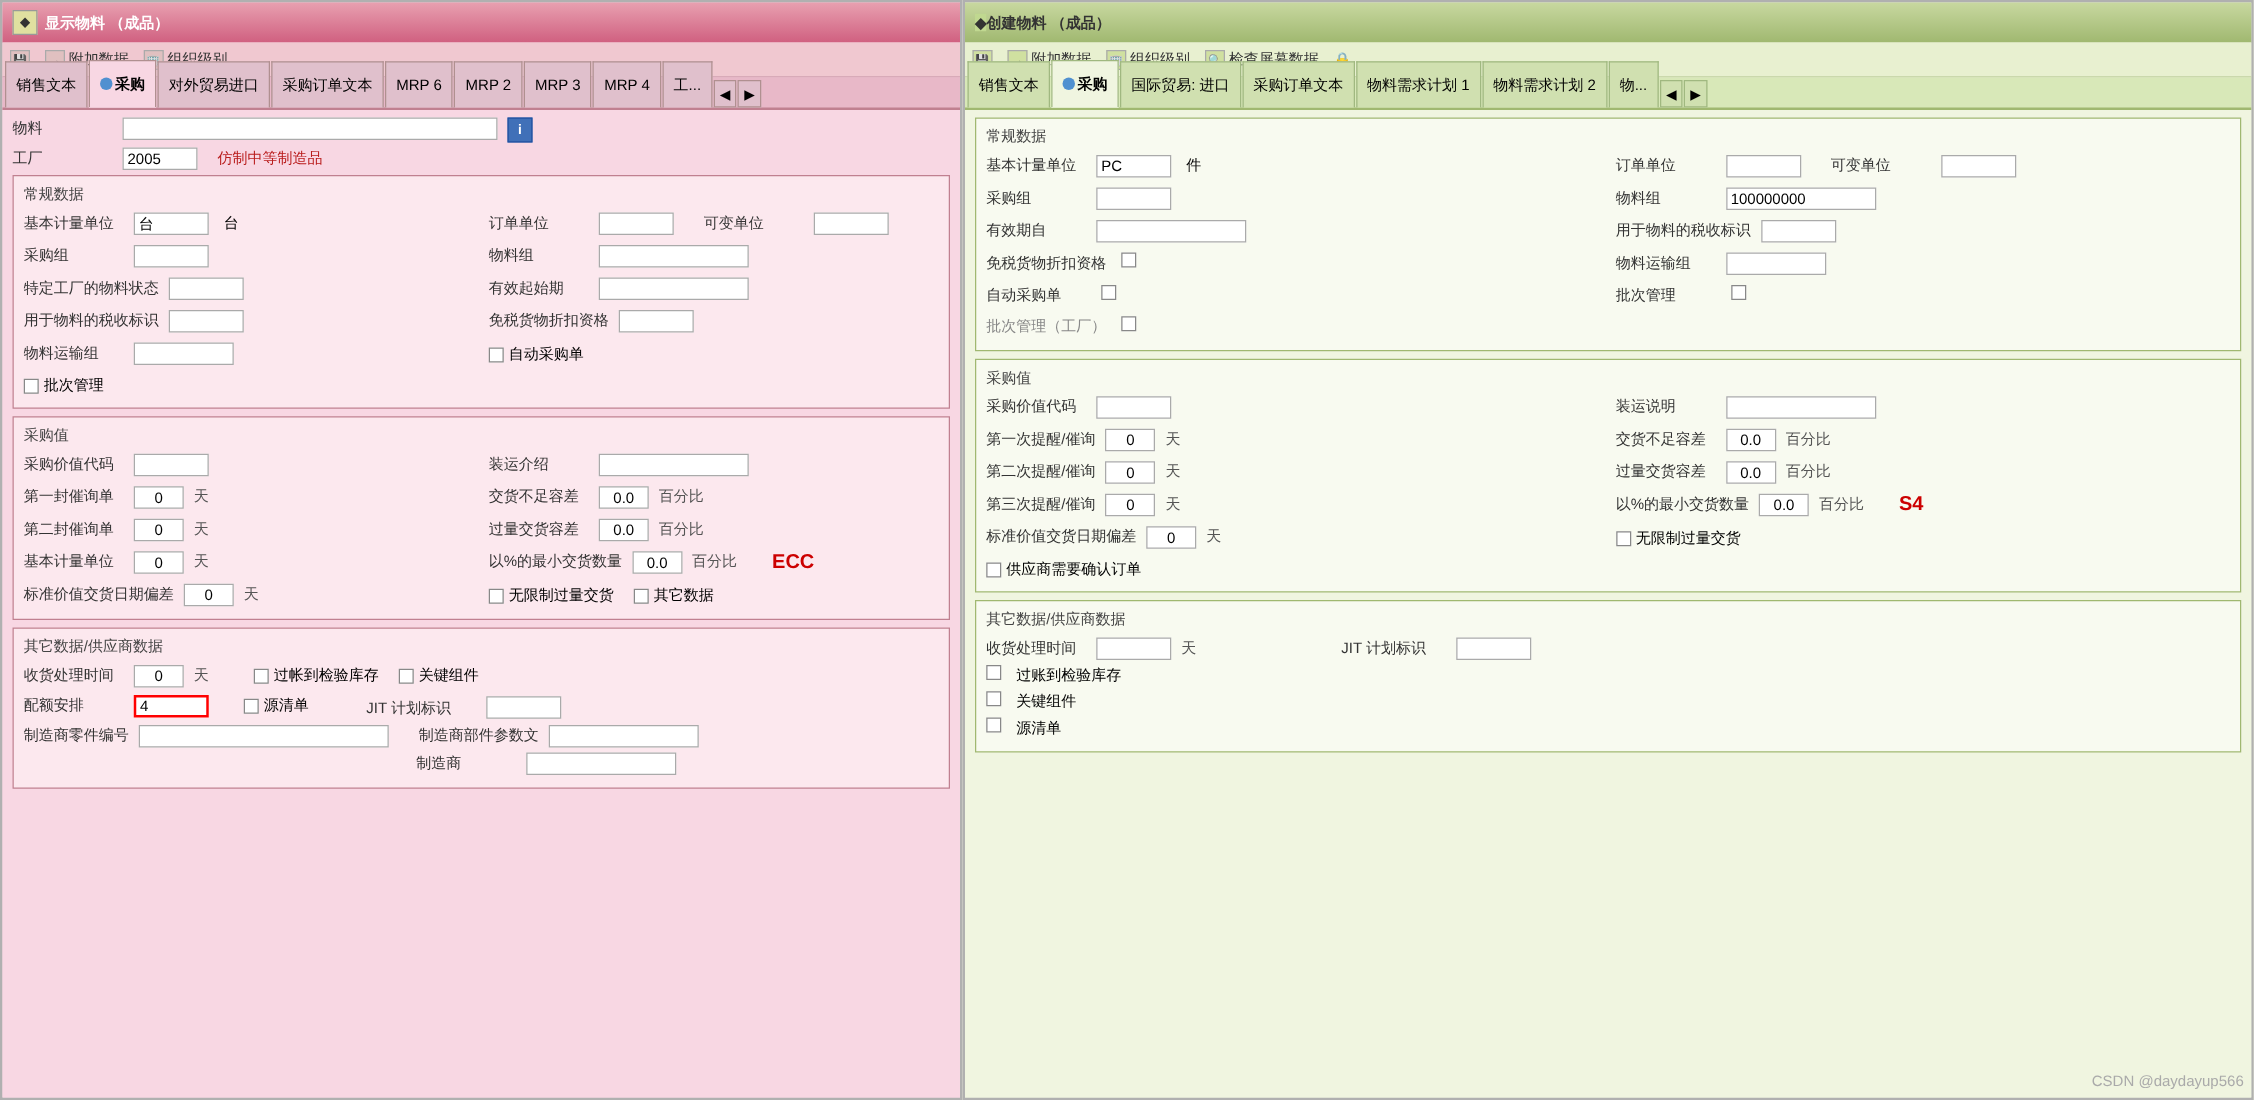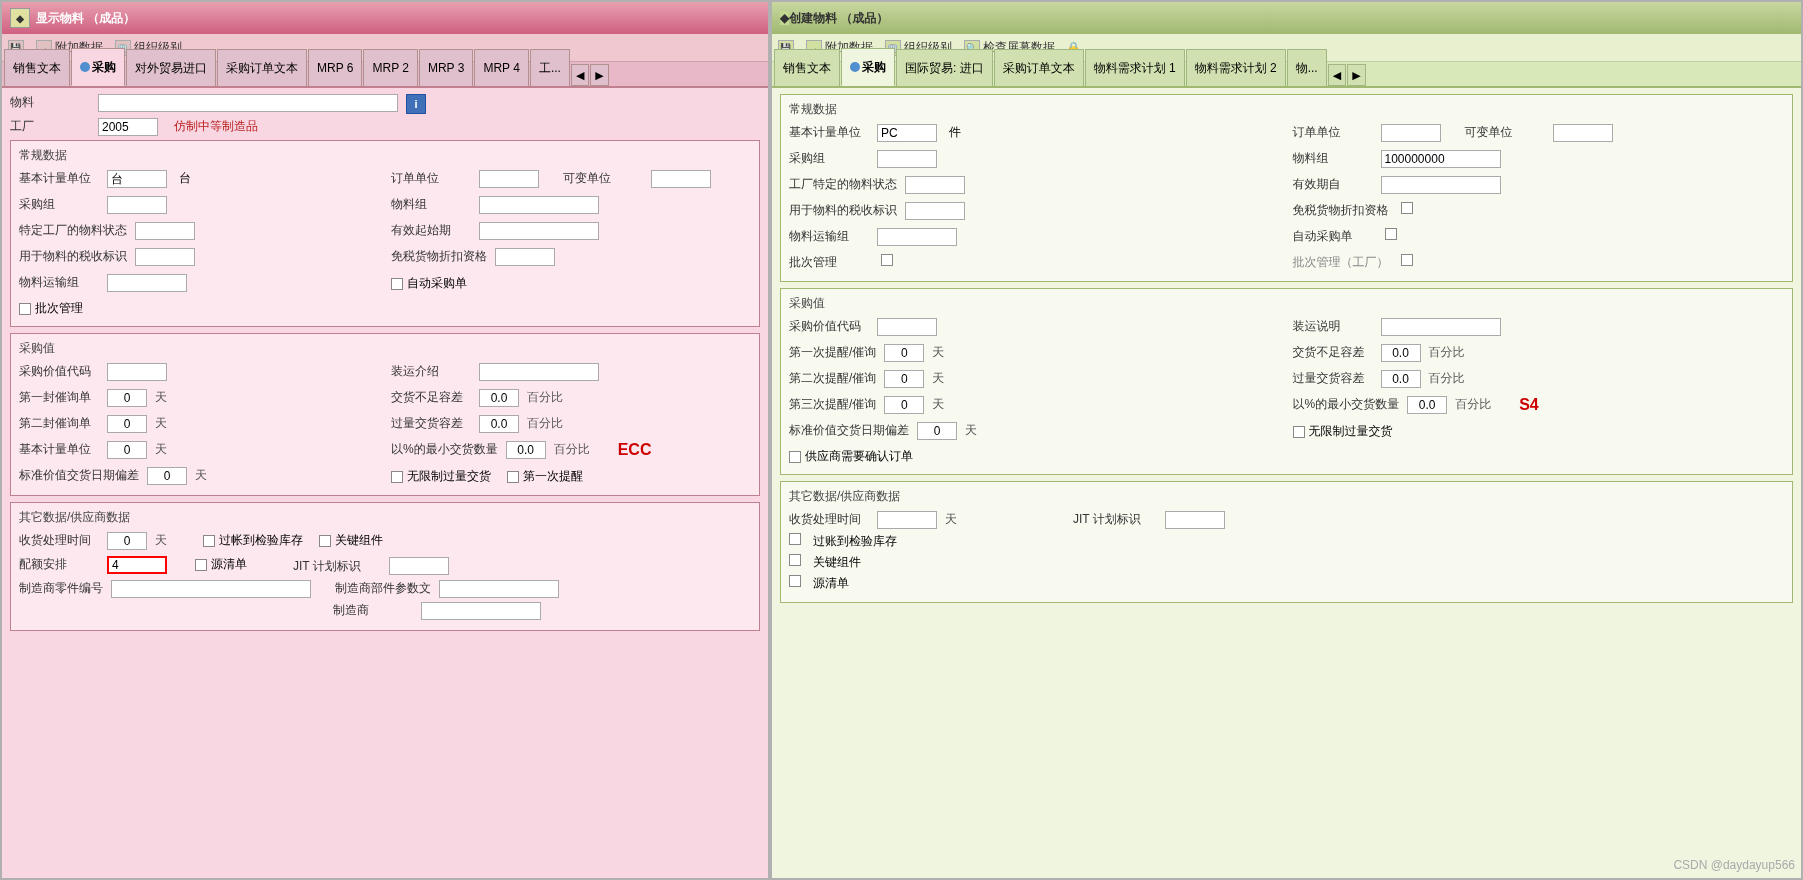--- a/index.html
+++ b/index.html
@@ -376,21 +376,21 @@
           <input class="num-input" value="0" style="">
           <span class="unit-label">天</span>
         </div>
         <div style="display:flex; gap:16px; align-items:center;">
           <div class="checkbox-row">
             <span class="checkbox"></span>
             <span>无限制过量交货</span>
           </div>
           <div class="checkbox-row">
             <span class="checkbox"></span>
-            <span>第一次提醒</span>
+            <span>其它数据</span>
           </div>
         </div>
       </div>
     </div>
 
     <div class="section-box">
       <div class="section-title">其它数据/供应商数据</div>
       <div class="field-row">
         <span class="field-label">收货处理时间</span>
         <input class="num-input" value="0" style="">
@@ -506,24 +506,20 @@
         </div>
         <div class="field-row">
           <span class="field-label">采购组</span>
           <input class="field-input" style="width: 50px;" value="">
         </div>
         <div class="field-row">
           <span class="field-label">物料组</span>
           <input class="field-input" style="width: 120px;" value="100000000">
         </div>
         <div class="field-row">
-          <span class="field-label">工厂特定的物料状态</span>
-          <input class="field-input" style="width: 40px;" value="">
-        </div>
-        <div class="field-row">
           <span class="field-label">有效期自</span>
           <input class="field-input" style="width: 120px;" value="">
         </div>
         <div class="field-row">
           <span class="field-label">用于物料的税收标识</span>
           <input class="field-input" style="width: 40px;" value="">
         </div>
         <div class="field-row">
           <span class="field-label">免税货物折扣资格</span>
           <span class="checkbox" style="margin-left:4px;"></span>

